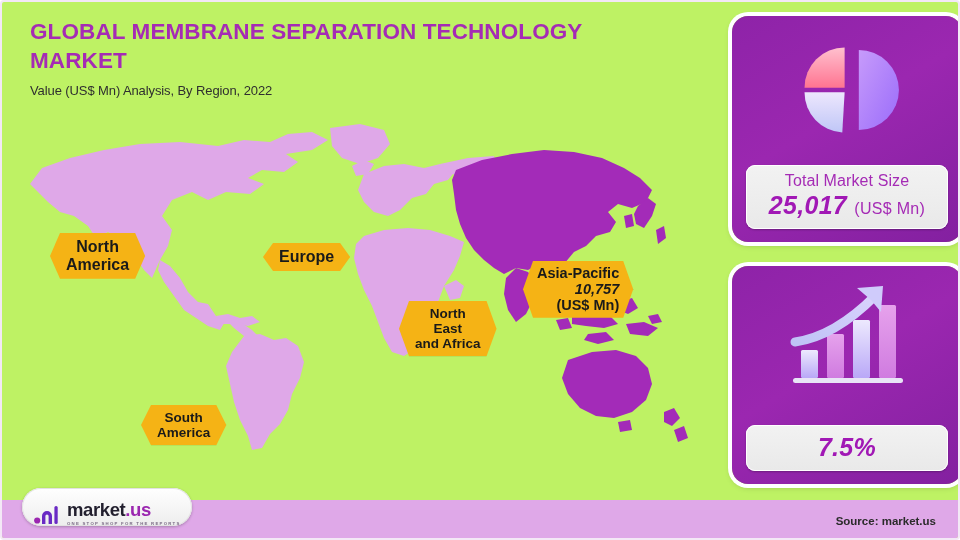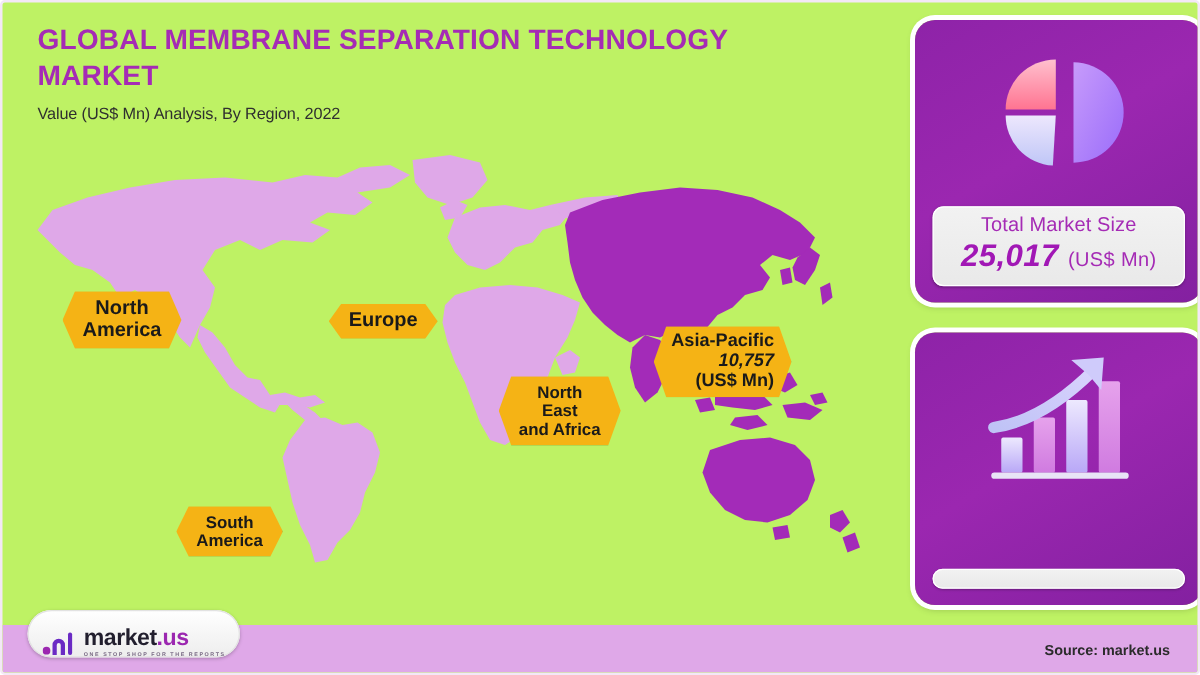--- a/index.html
+++ b/index.html
@@ -304,20 +304,21 @@
         <rect x="70" y="40" width="17" height="58" rx="1.5" fill="url(#bLav)"></rect>
         <rect x="96" y="25" width="17" height="73" rx="1.5" fill="url(#bPink)"></rect>
 
         <rect x="10" y="98" width="110" height="5" rx="2.5" fill="#E8E4F6"></rect>
 
         <path d="M12,62 C40,58 68,40 92,16" stroke="url(#gArrow)" stroke-width="9" stroke-linecap="round" fill="none"></path>
         <path d="M74,8 L100,6 L98,32 L88,20 Z" fill="#CFCBFB"></path>
       </svg>
     </div>
     <div class="card-label">
+      <span class="big">7.5%</span>
     </div>
   </div>
 
   <div id="footer-band"></div>
 
   <div id="logo-pill">
     <svg width="26" height="22" viewBox="0 0 26 22">
       <circle cx="3.2" cy="16.5" r="3.1" fill="#9B27B0"></circle>
       <path d="M8,20 L8,12 A5,5 0 0 1 18,12 L18,20 L14.6,20 L14.6,12 A1.6,1.6 0 0 0 11.4,12 L11.4,20 Z" fill="#6A2AC4"></path>
       <rect x="20.4" y="2" width="3.3" height="18" rx="1.6" fill="#6A2AC4"></rect>

